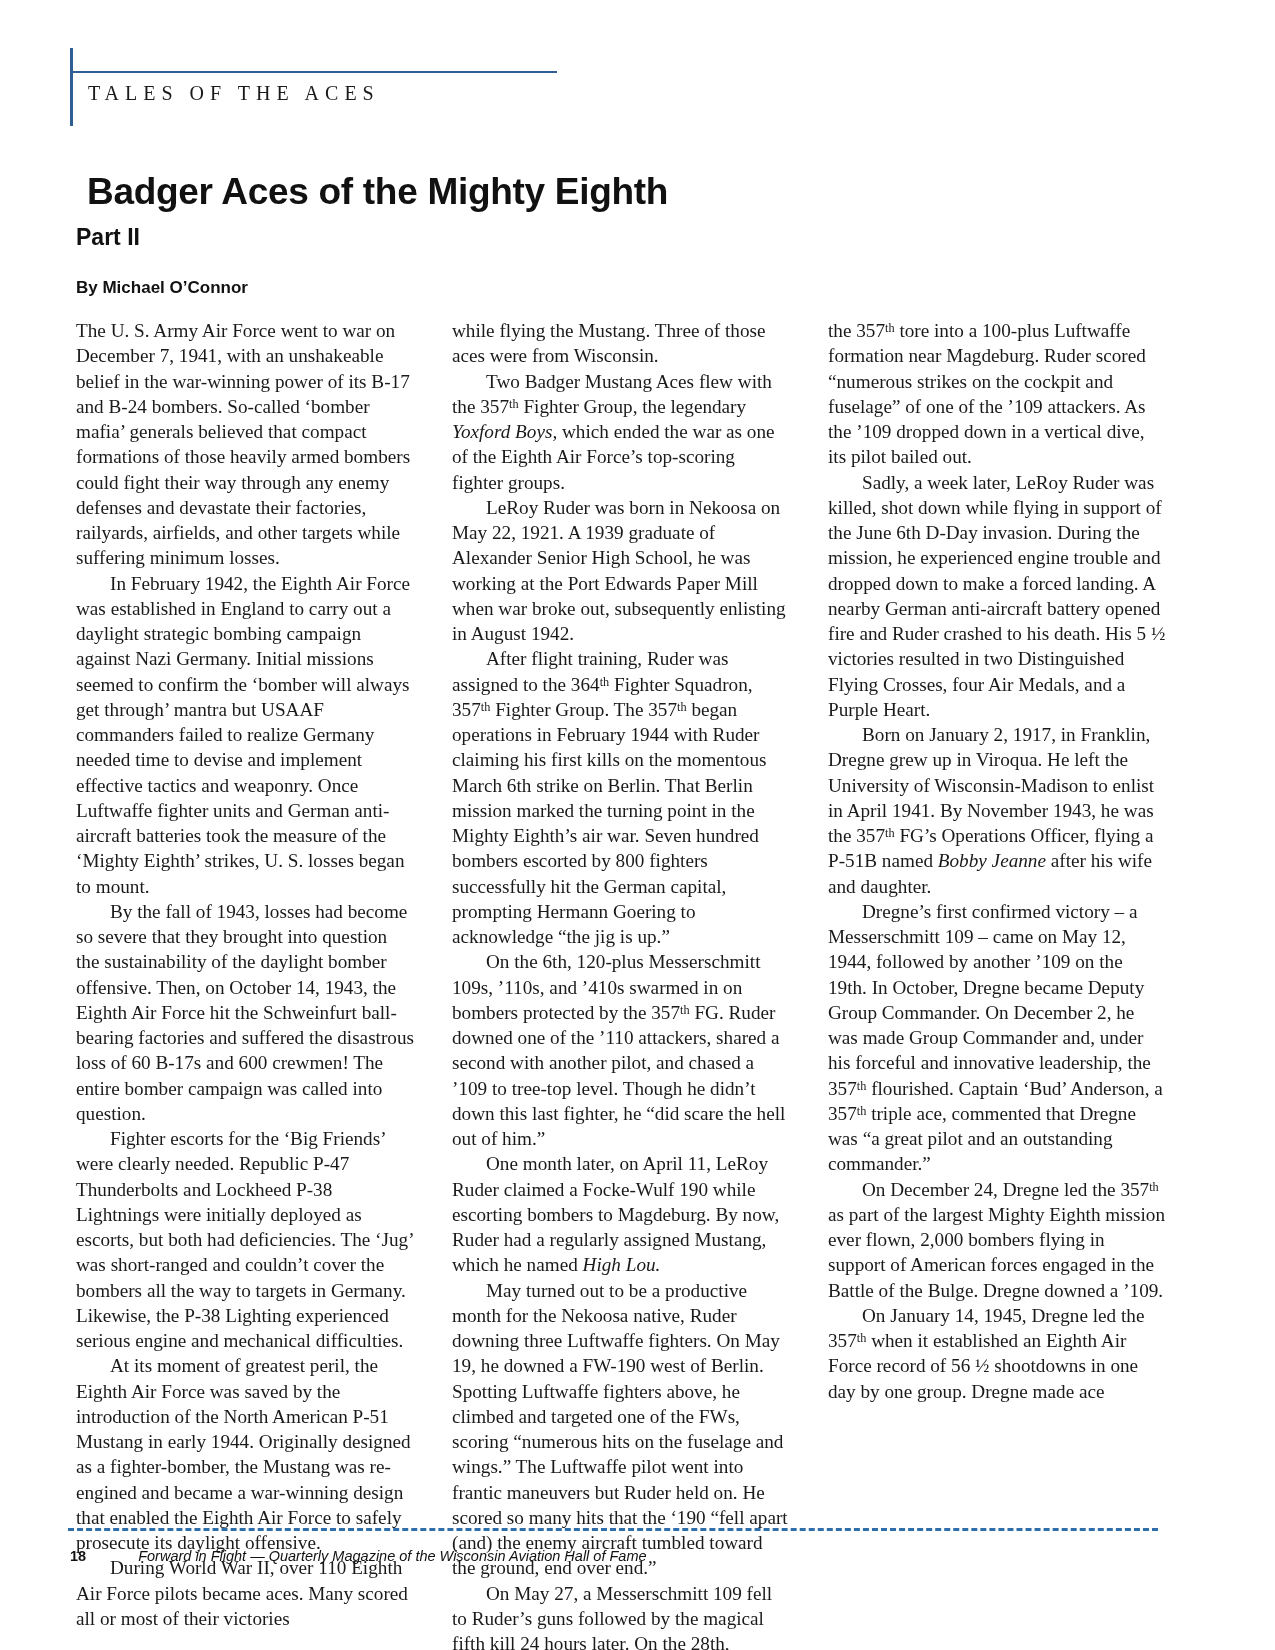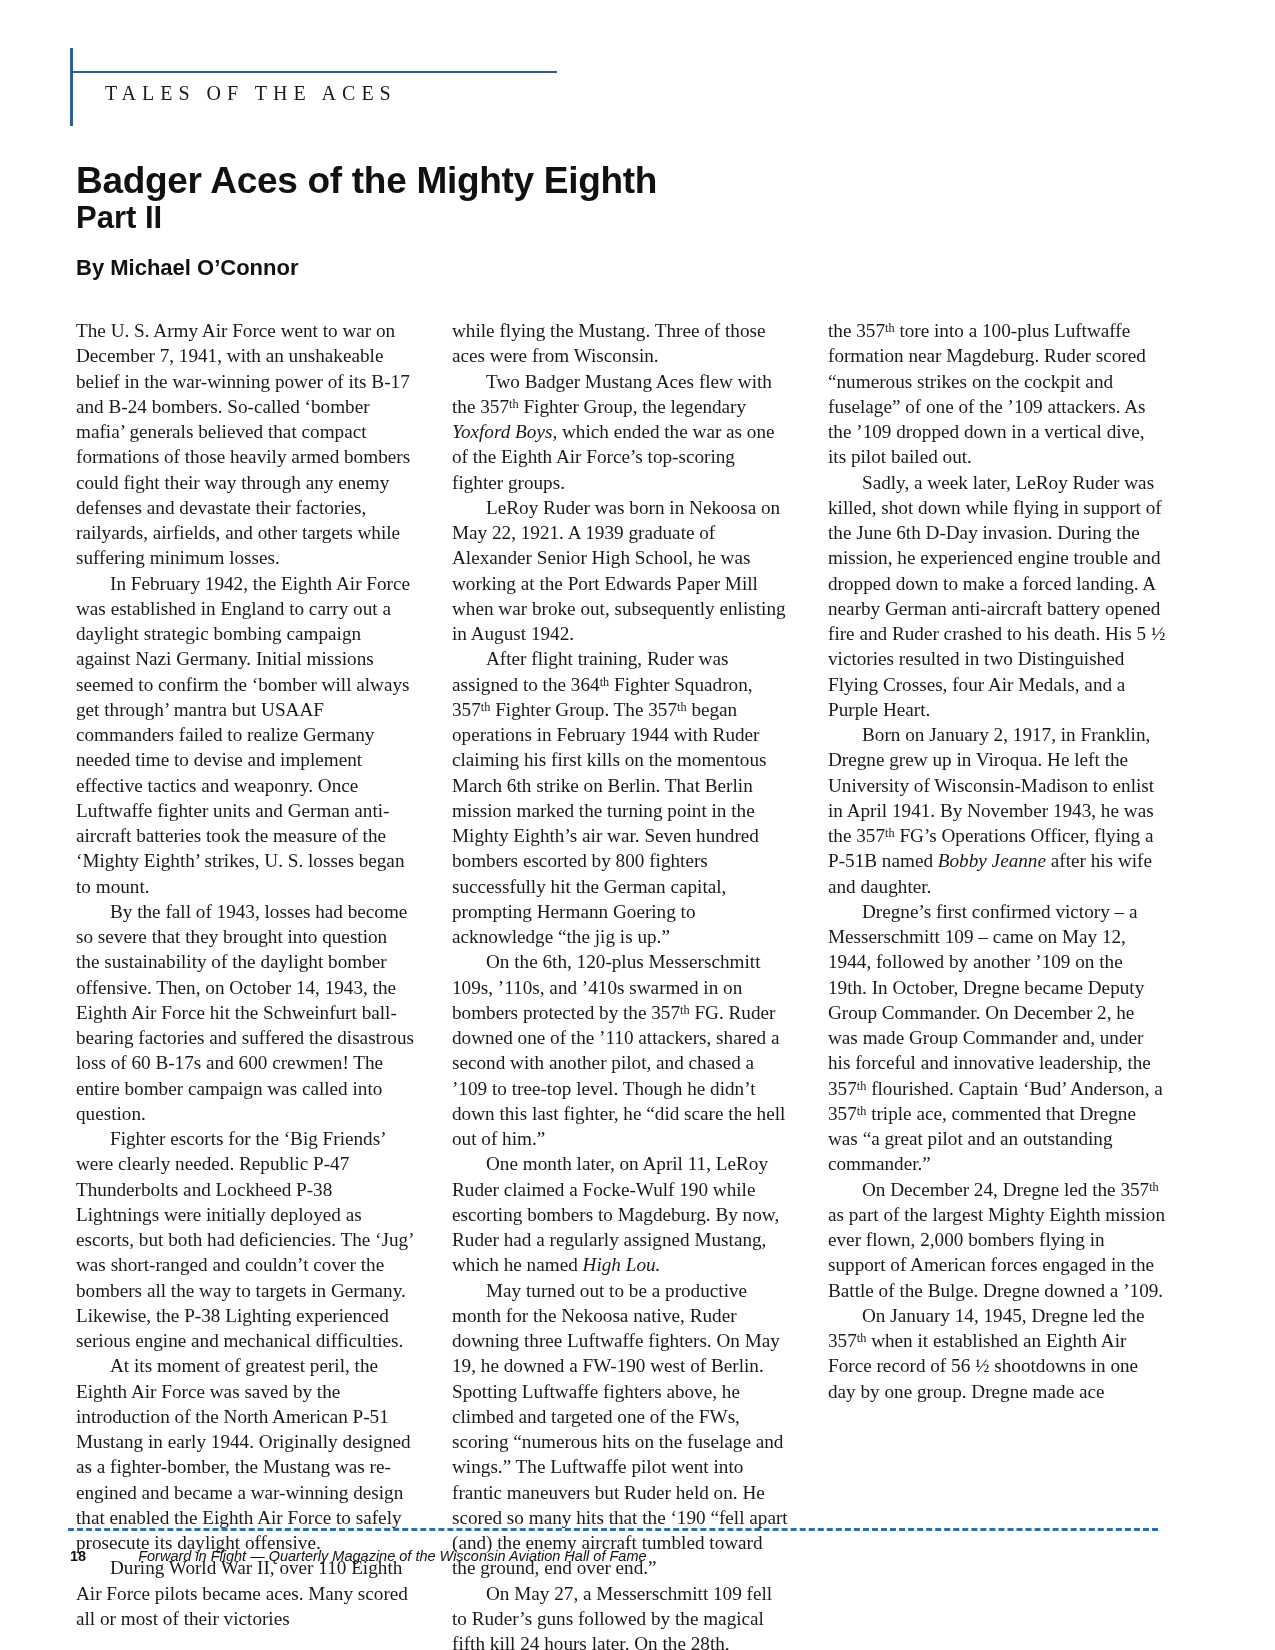--- a/index.html
+++ b/index.html
@@ -42,21 +42,21 @@
   .runhead-hrule {
     position: absolute;
     left: 0px;
     top: 23px;
     width: 487px;
     height: 2px;
     background: #2f5f92;
   }
   .runhead-label {
     position: absolute;
-    left: 35px;
+    left: 18px;
     top: 34px;
     font-family: "Liberation Serif", "DejaVu Serif", serif;
     font-size: 20px;
     letter-spacing: 6.0px;
     color: #1a1a1a;
     white-space: nowrap;
   }
 
   
   .titleblock {
@@ -64,35 +64,35 @@
     left: 76px;
     top: 160px;
     width: 1090px;
   }
   .article-title {
     font-family: "Liberation Sans", "DejaVu Sans", sans-serif;
     font-weight: bold;
     font-size: 37px;
     line-height: 42px;
     color: #111111;
-    margin: 0;
+    margin: 11px;
     letter-spacing: -0.3px;
   }
   .article-part {
     font-family: "Liberation Sans", "DejaVu Sans", sans-serif;
     font-weight: bold;
-    font-size: 31px;
+    font-size: 23px;
     line-height: 27px;
     color: #111111;
     margin: 2px 0 0 0;
   }
   .article-byline {
     font-family: "Liberation Sans", "DejaVu Sans", sans-serif;
     font-weight: bold;
-    font-size: 22px;
+    font-size: 17px;
     line-height: 20px;
     color: #111111;
     margin: 27px 0 0 0;
   }
 
   
   .columns {
     position: absolute;
     left: 76px;
     top: 318px;

